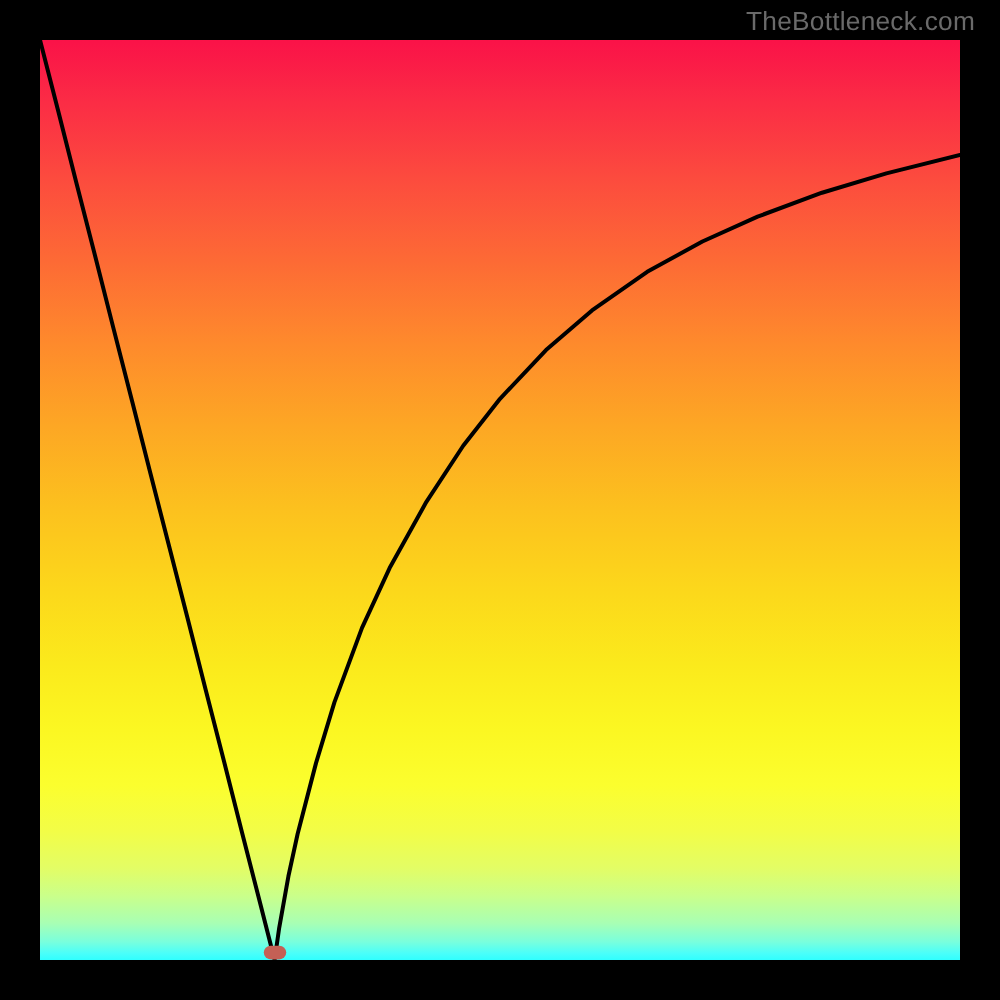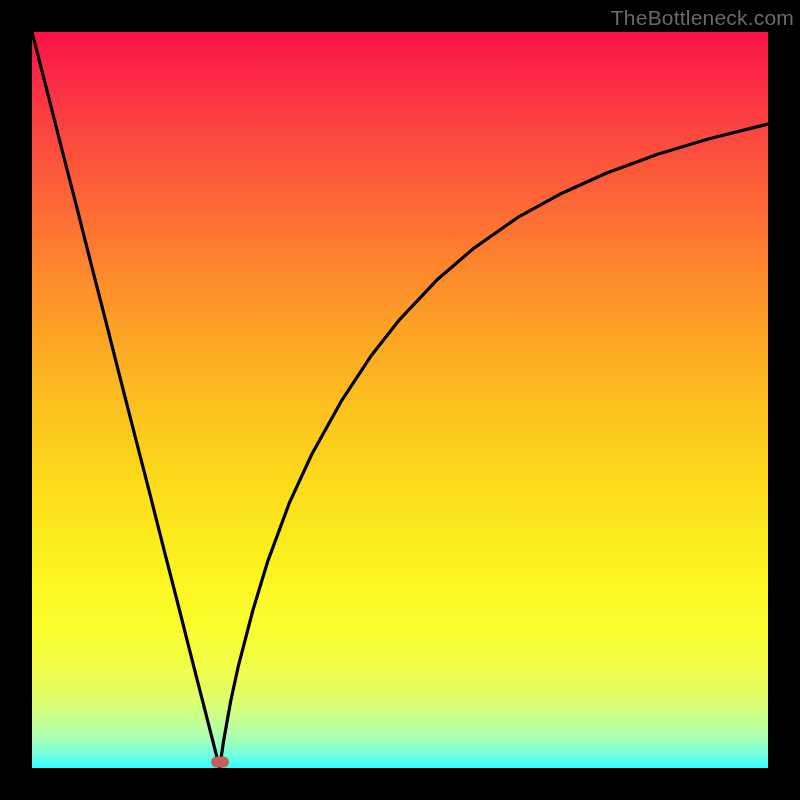--- a/index.html
+++ b/index.html
@@ -50,21 +50,21 @@
   }
   .curve-svg {
     position: absolute;
     inset: 0;
     width: 736px;
     height: 736px;
   }
   .attribution {
     position: absolute;
     top: 6px;
-    right: 6px;
+    right: 20px;
     font-family: Arial, Helvetica, sans-serif;
     font-size: 21px;
     font-weight: 500;
     color: #6a6a6a;
     letter-spacing: 0.2px;
   }
   .marker {
     position: absolute;
     width: 18px;
     height: 11px;

